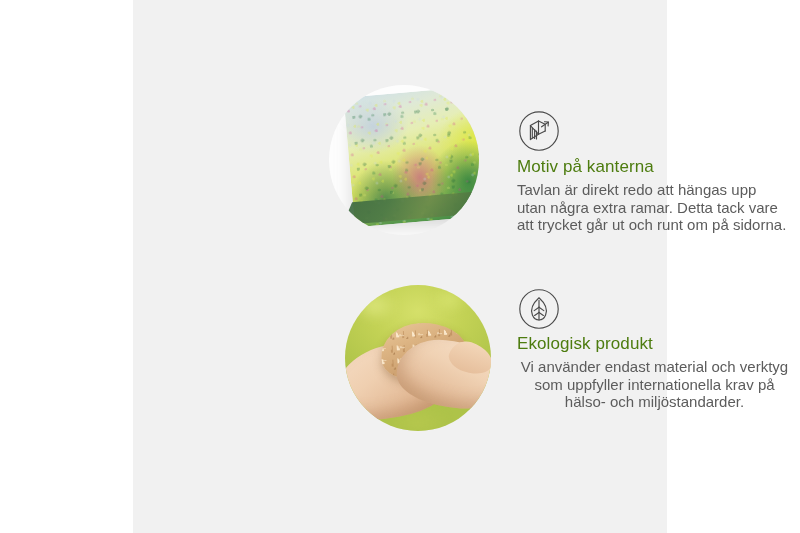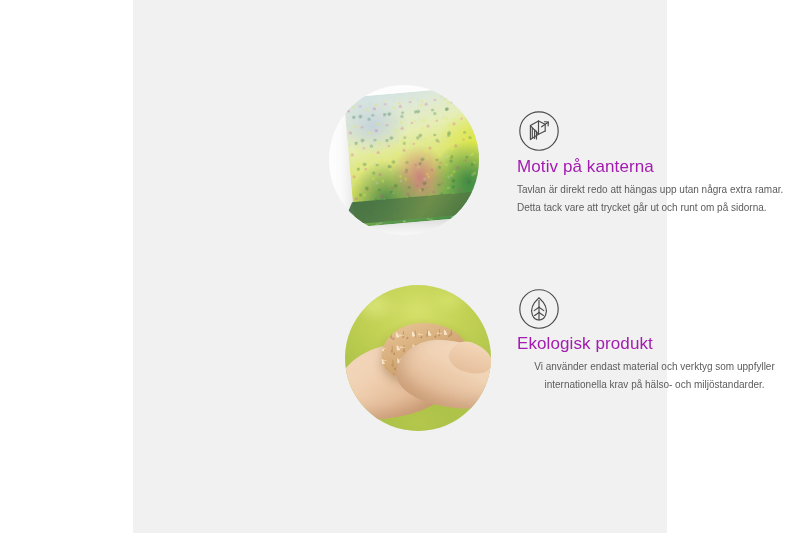--- a/index.html
+++ b/index.html
@@ -209,27 +209,27 @@
     width: 42px;
     height: 42px;
   }
   .feature-icon svg { display: block; }
 
   
   .feature-title {
     position: absolute;
     font-size: 17px;
     font-weight: 400;
-    color: #a21caf;
+    color: #4d7c0f;
     letter-spacing: .1px;
     white-space: nowrap;
   }
   .feature-desc {
     position: absolute;
-    font-size: 10px;
+    font-size: 15px;
     line-height: 17.5px;
     color: #5c5c5c;
     width: 270px;
   }
 </style>
 </head>
 <body>
 
 <div id="page">
 

